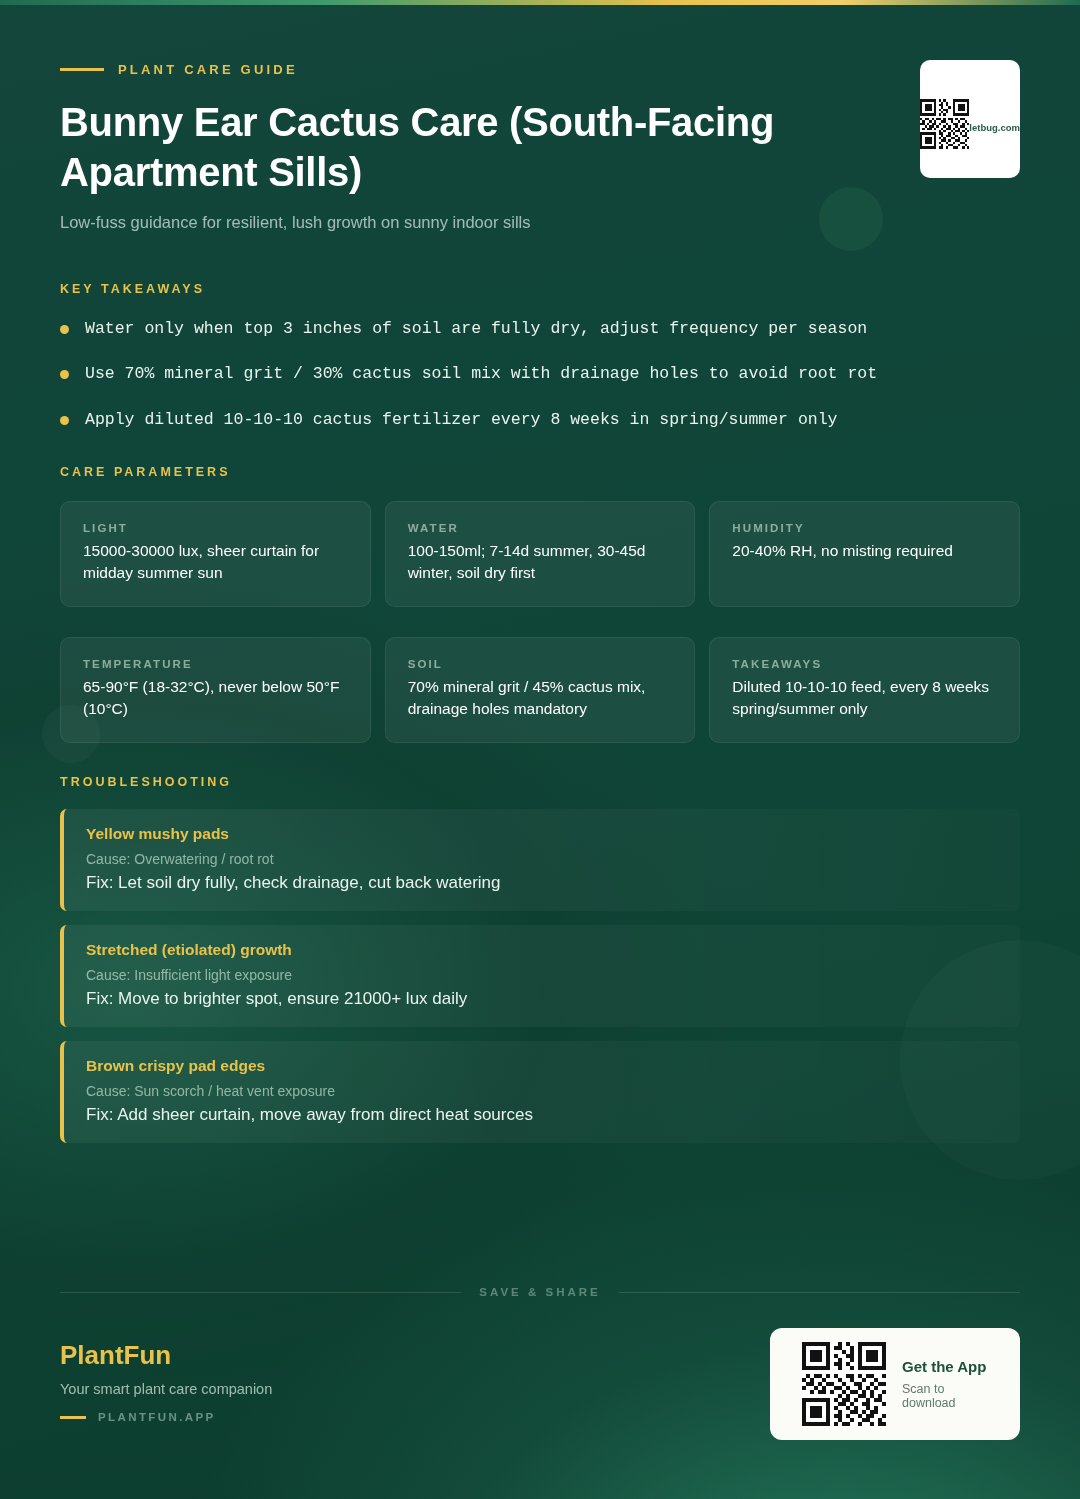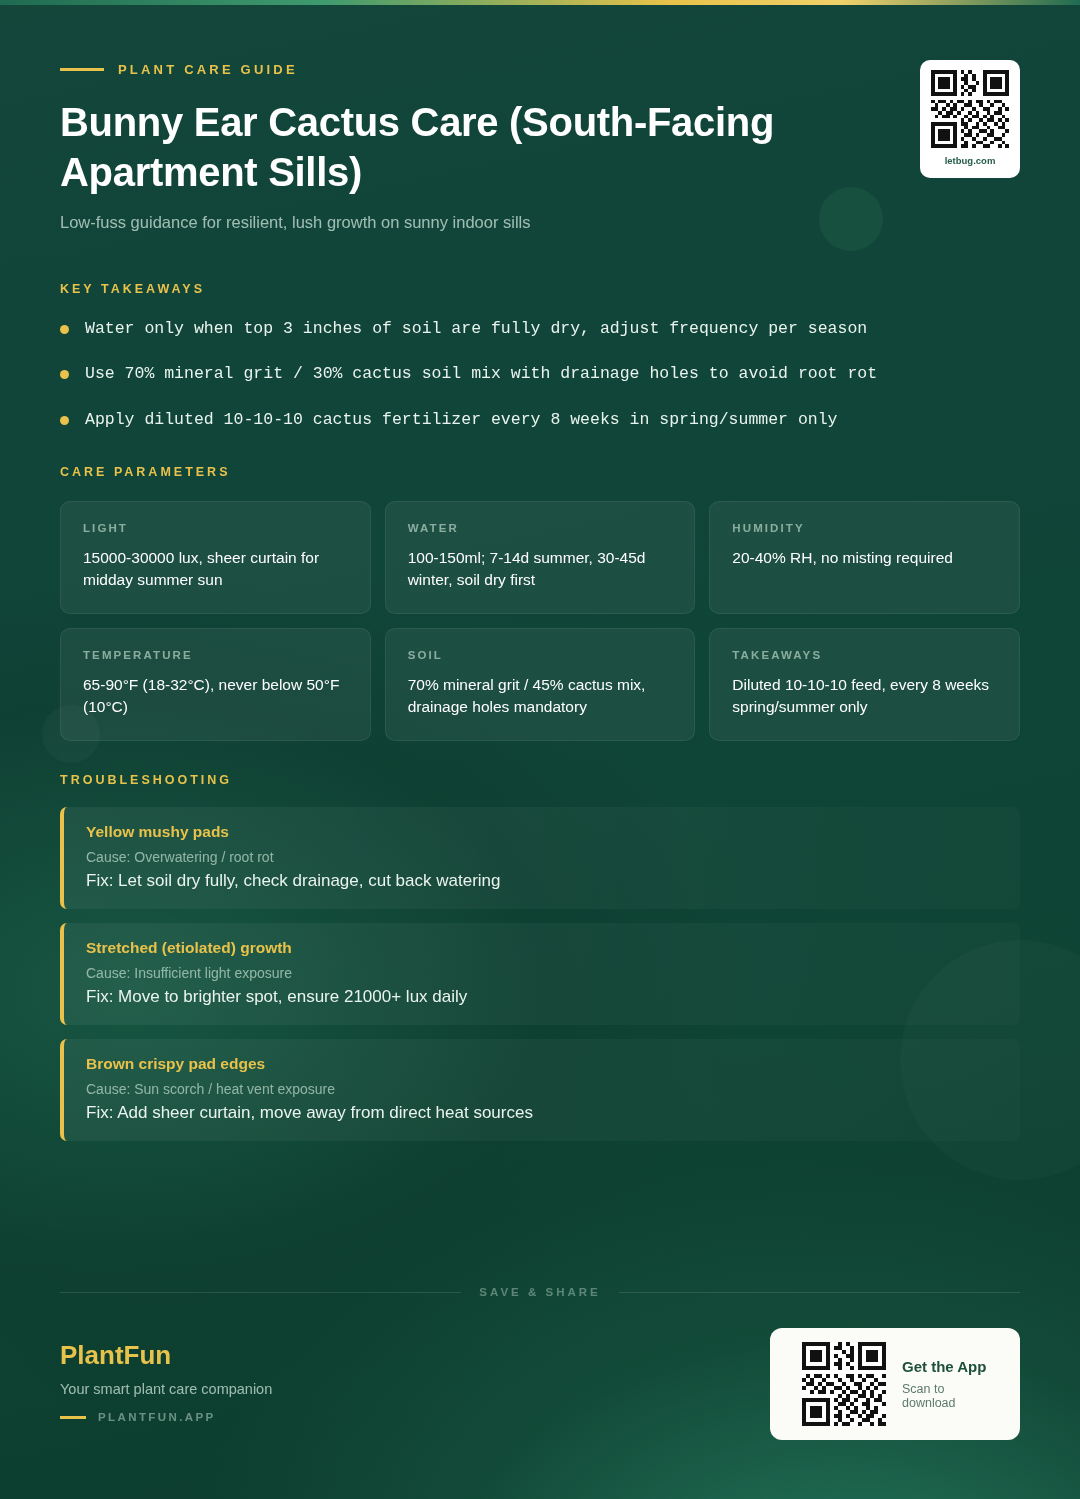--- a/index.html
+++ b/index.html
@@ -53,21 +53,21 @@
   .subtitle {
     margin-top: 16px;
     color: rgba(215,235,225,0.72);
     font-size: 16.5px;
   }
 
   .qr-card {
     position: absolute; top: 60px; right: 60px;
     width: 100px; height: 118px;
     background: #fff; border-radius: 10px;
-    display: flex; flex-direction: column; align-items: center; justify-content: flex-start;
+    display: flex; flex-direction: row; align-items: center; justify-content: flex-start;
     padding: 10px 0 0 0;
   }
   .qr-card .qr { width: 78px; height: 78px; }
   .qr-caption { font-size: 9.5px; color: #245c47; margin-top: 7px; font-weight: bold; }
 
   
   .section-label {
     color: #e8c24a;
     font-size: 12.5px;
     font-weight: bold;
@@ -85,35 +85,35 @@
     background: #e8c24a; flex: 0 0 auto; margin-top: 7px;
   }
   .takeaway-text { color: #eaf4ee; font-size: 16.5px; line-height: 1.35; font-family: Liberation Mono, monospace; }
 
   
   .params-label { margin-top: 34px; }
   .params-grid {
     margin-top: 22px;
     display: grid;
     grid-template-columns: repeat(3, 1fr);
-    gap: 14px 14px;
+    gap: 30px 14px;
   }
   .param-card {
     background: rgba(255,255,255,0.055);
     border: 1px solid rgba(255,255,255,0.07);
     border-radius: 10px;
     padding: 20px 22px 22px 22px;
     min-height: 105px;
   }
   .param-key {
     color: rgba(205,230,215,0.62);
     font-size: 11.5px; font-weight: bold; letter-spacing: 2.1px;
   }
   .param-val {
-    margin-top: 13px;
+    margin-top: 6px;
     color: #ffffff; font-size: 15.5px; line-height: 1.42;
   }
 
   
   .trouble-label { margin-top: 32px; position: relative; z-index: 2; }
   .trouble-list { margin-top: 20px; }
   .trouble-item {
     position: relative;
     background: linear-gradient(90deg, rgba(255,255,255,0.055) 0%, rgba(255,255,255,0.02) 100%);
     border-radius: 7px;

